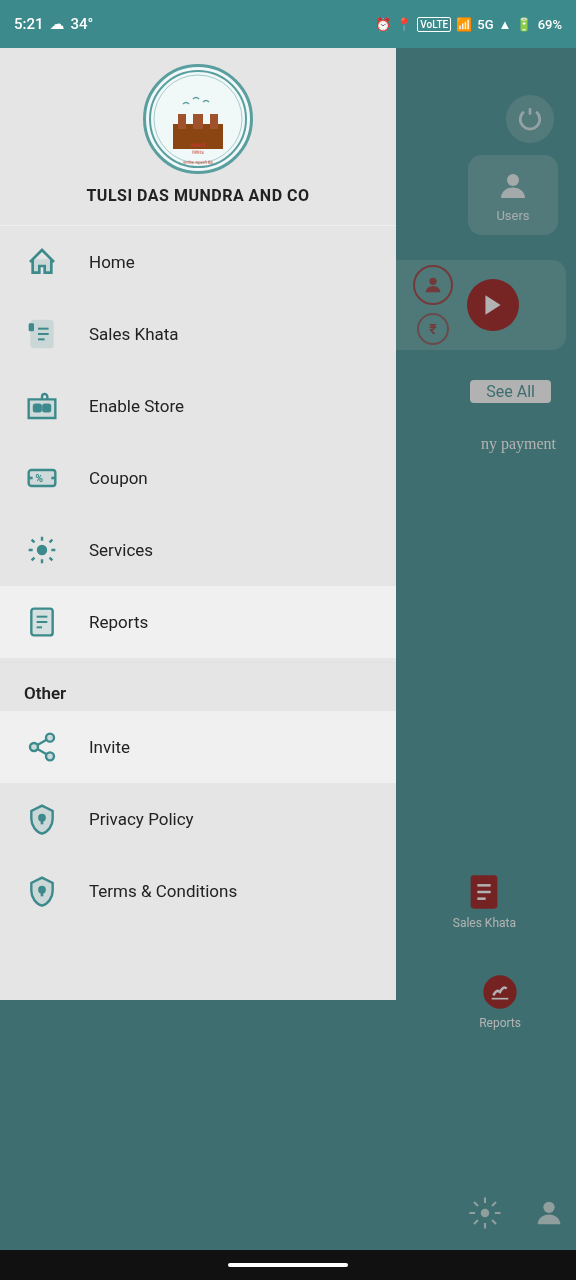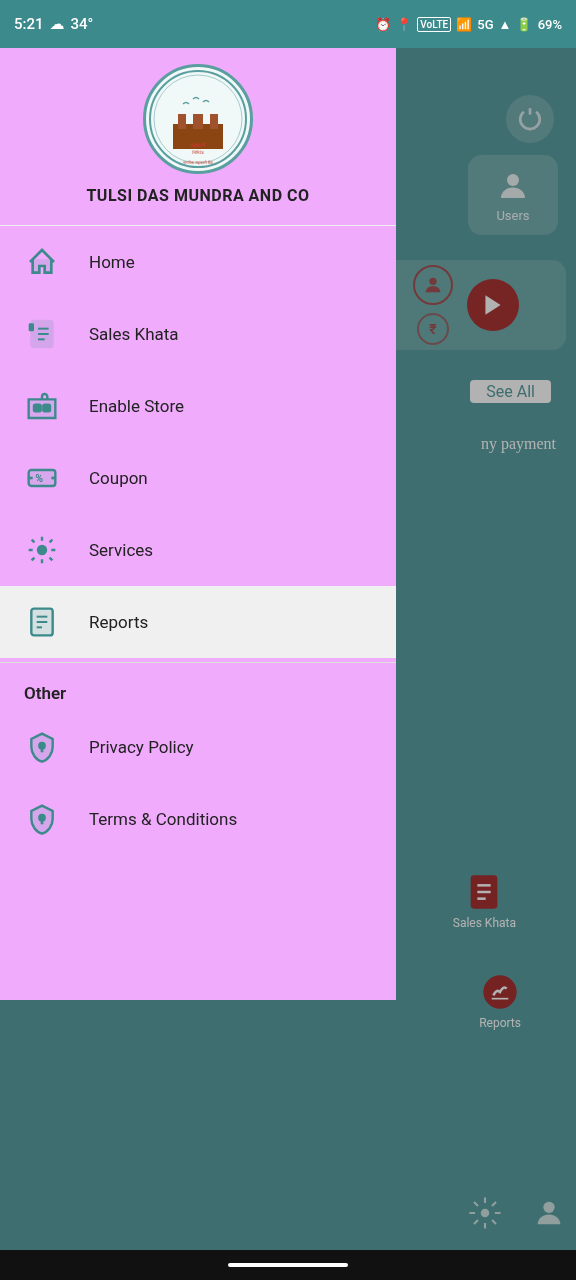--- a/index.html
+++ b/index.html
@@ -161,21 +161,21 @@
       background: rgba(0,0,0,0.3);
       z-index: 10;
     }
 
     .drawer {
       position: absolute;
       top: 40px;
       left: 0;
       width: 396px;
       height: 960px;
-      background: #f0abfc;
+      background: #e5e5e5;
       z-index: 20;
       display: flex;
       flex-direction: column;
       overflow: hidden;
     }
 
     
     .drawer-header {
       display: flex;
       flex-direction: column;
@@ -450,20 +450,32 @@
           <line x1="8" y1="16" x2="12" y2="16" stroke="#3d8a8c" stroke-width="1.5"></line>
         </svg>
       </div>
       <span class="nav-label">Reports</span>
     </div>
 
     <div class="divider"></div>
 
     <div class="section-header">Other</div>
 
+    <div class="nav-item active">
+      <div class="nav-icon">
+        <svg viewBox="0 0 24 24" fill="none" stroke="#3d8a8c" stroke-width="1.8">
+          <circle cx="18" cy="5" r="3" fill="#3d8a8c" fill-opacity="0.2"></circle>
+          <circle cx="6" cy="12" r="3" fill="#3d8a8c" fill-opacity="0.2"></circle>
+          <circle cx="18" cy="19" r="3" fill="#3d8a8c" fill-opacity="0.2"></circle>
+          <line x1="8.59" y1="13.51" x2="15.42" y2="17.49" stroke="#3d8a8c"></line>
+          <line x1="15.41" y1="6.51" x2="8.59" y2="10.49" stroke="#3d8a8c"></line>
+        </svg>
+      </div>
+      <span class="nav-label">Invite</span>
+    </div>
 
     <div class="nav-item">
       <div class="nav-icon">
         <svg viewBox="0 0 24 24" fill="none" stroke="#3d8a8c" stroke-width="1.8">
           <path d="M12 2L4 6v6c0 5 3.5 9.7 8 11 4.5-1.3 8-6 8-11V6z" fill="#3d8a8c" fill-opacity="0.15"></path>
           <circle cx="12" cy="11" r="2" fill="#3d8a8c"></circle>
           <line x1="12" y1="13" x2="12" y2="16" stroke="#3d8a8c" stroke-width="2"></line>
         </svg>
       </div>
       <span class="nav-label">Privacy Policy</span>

